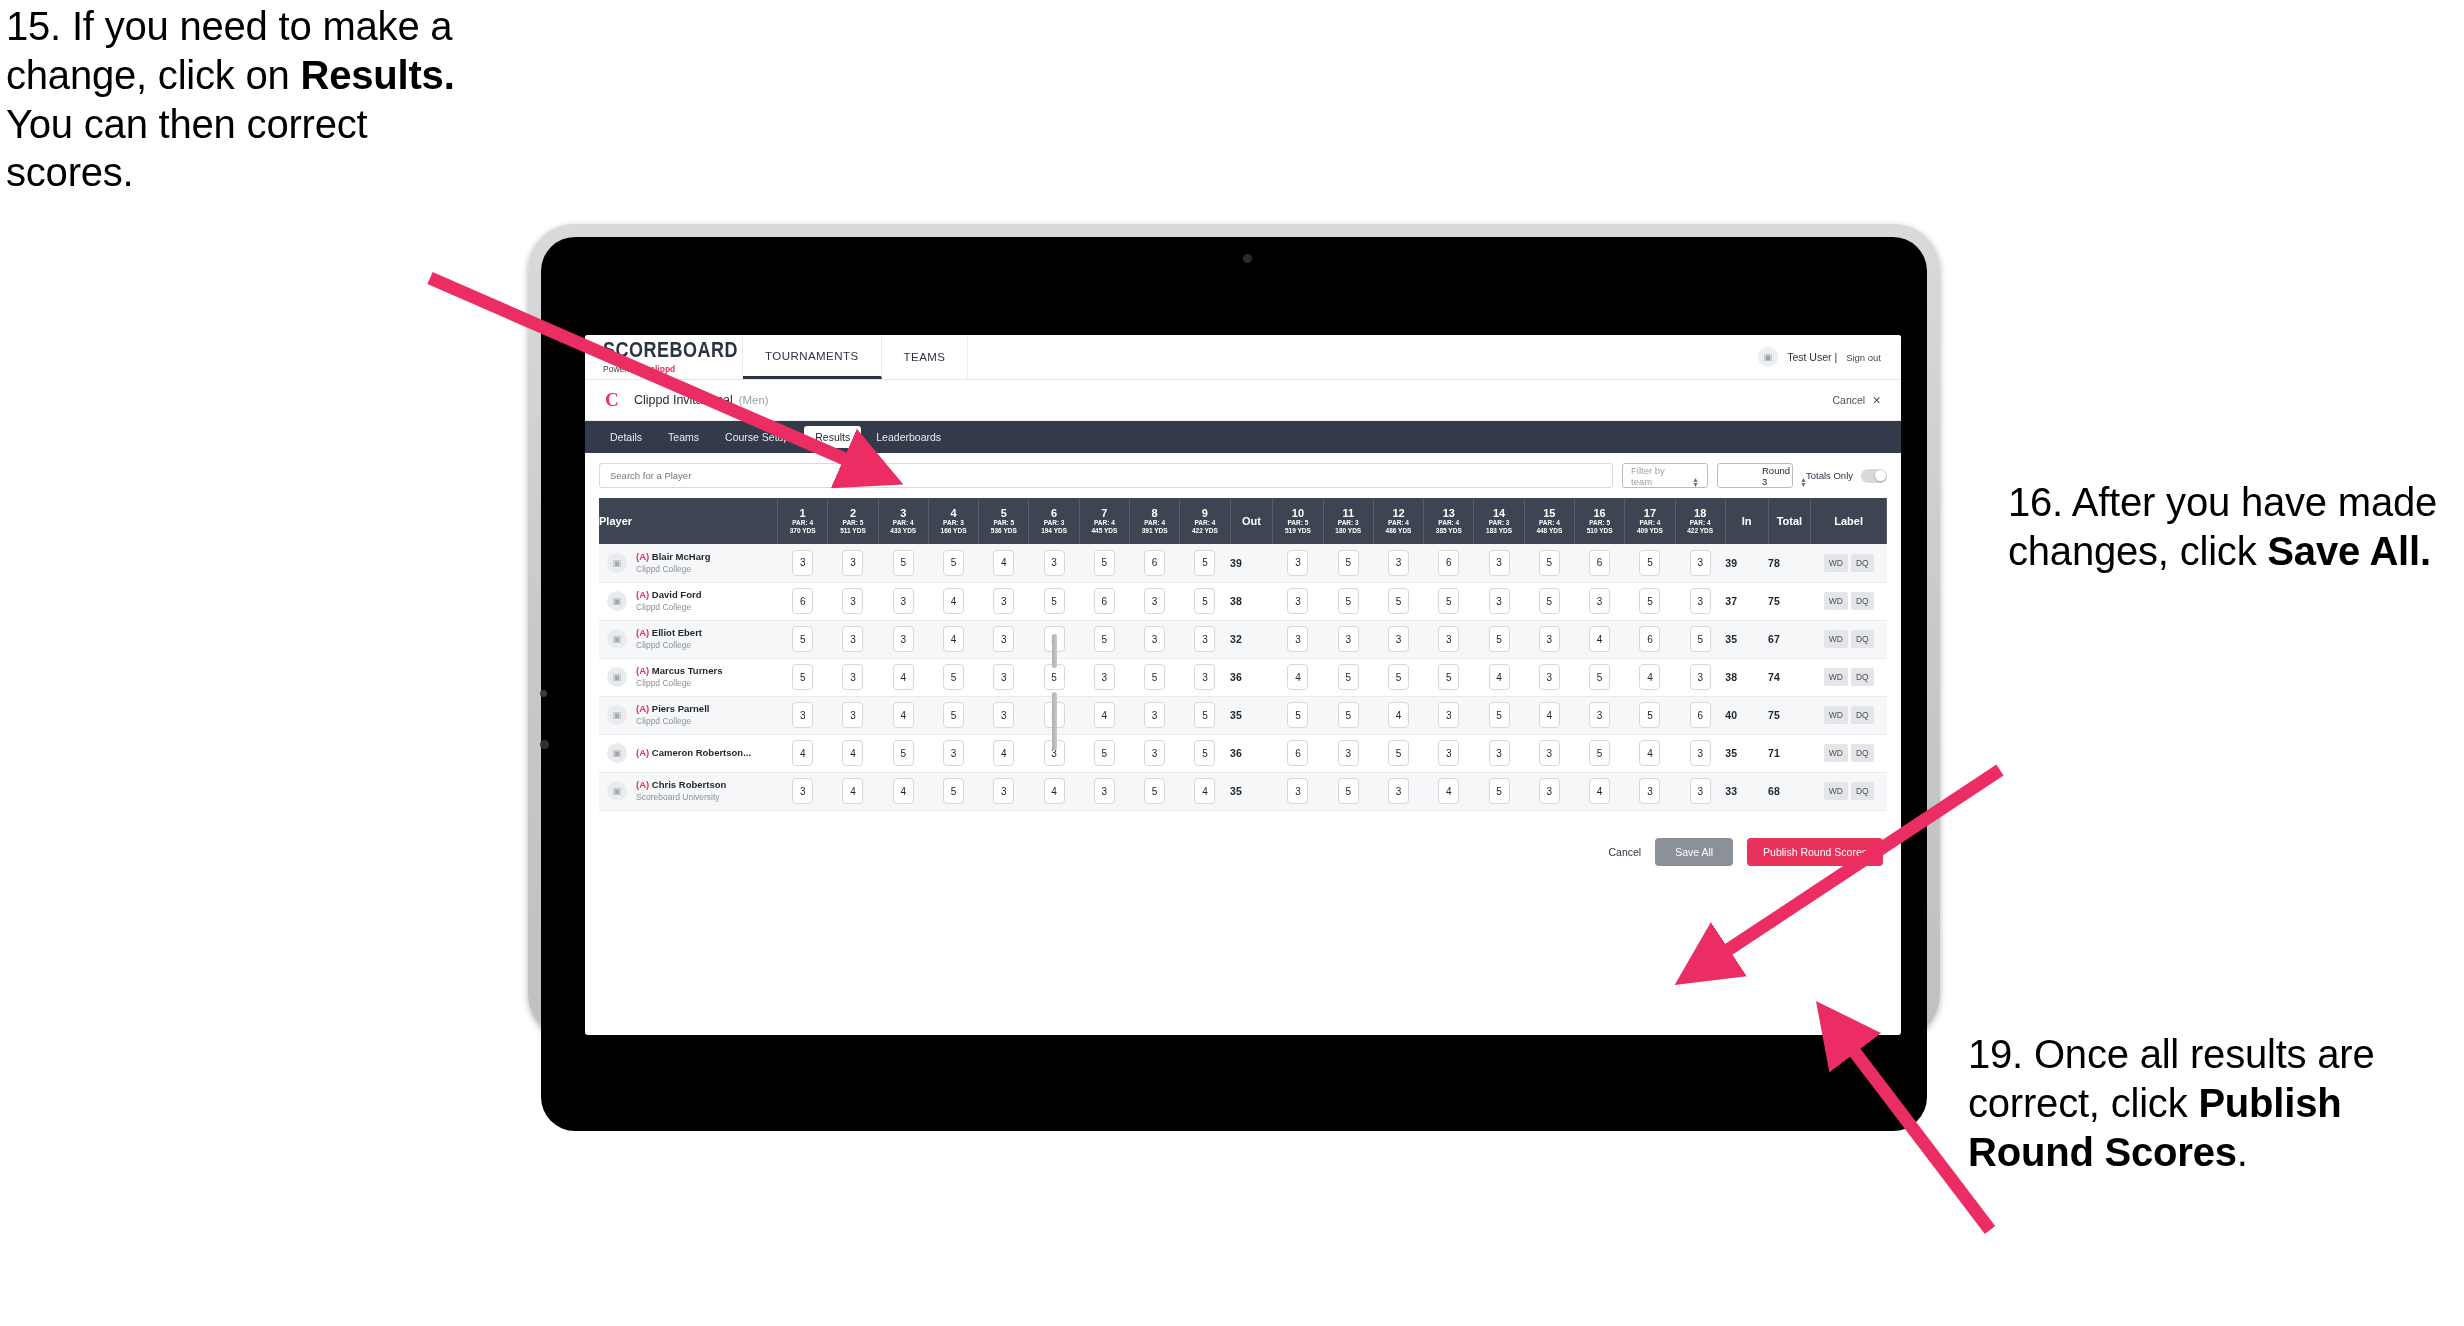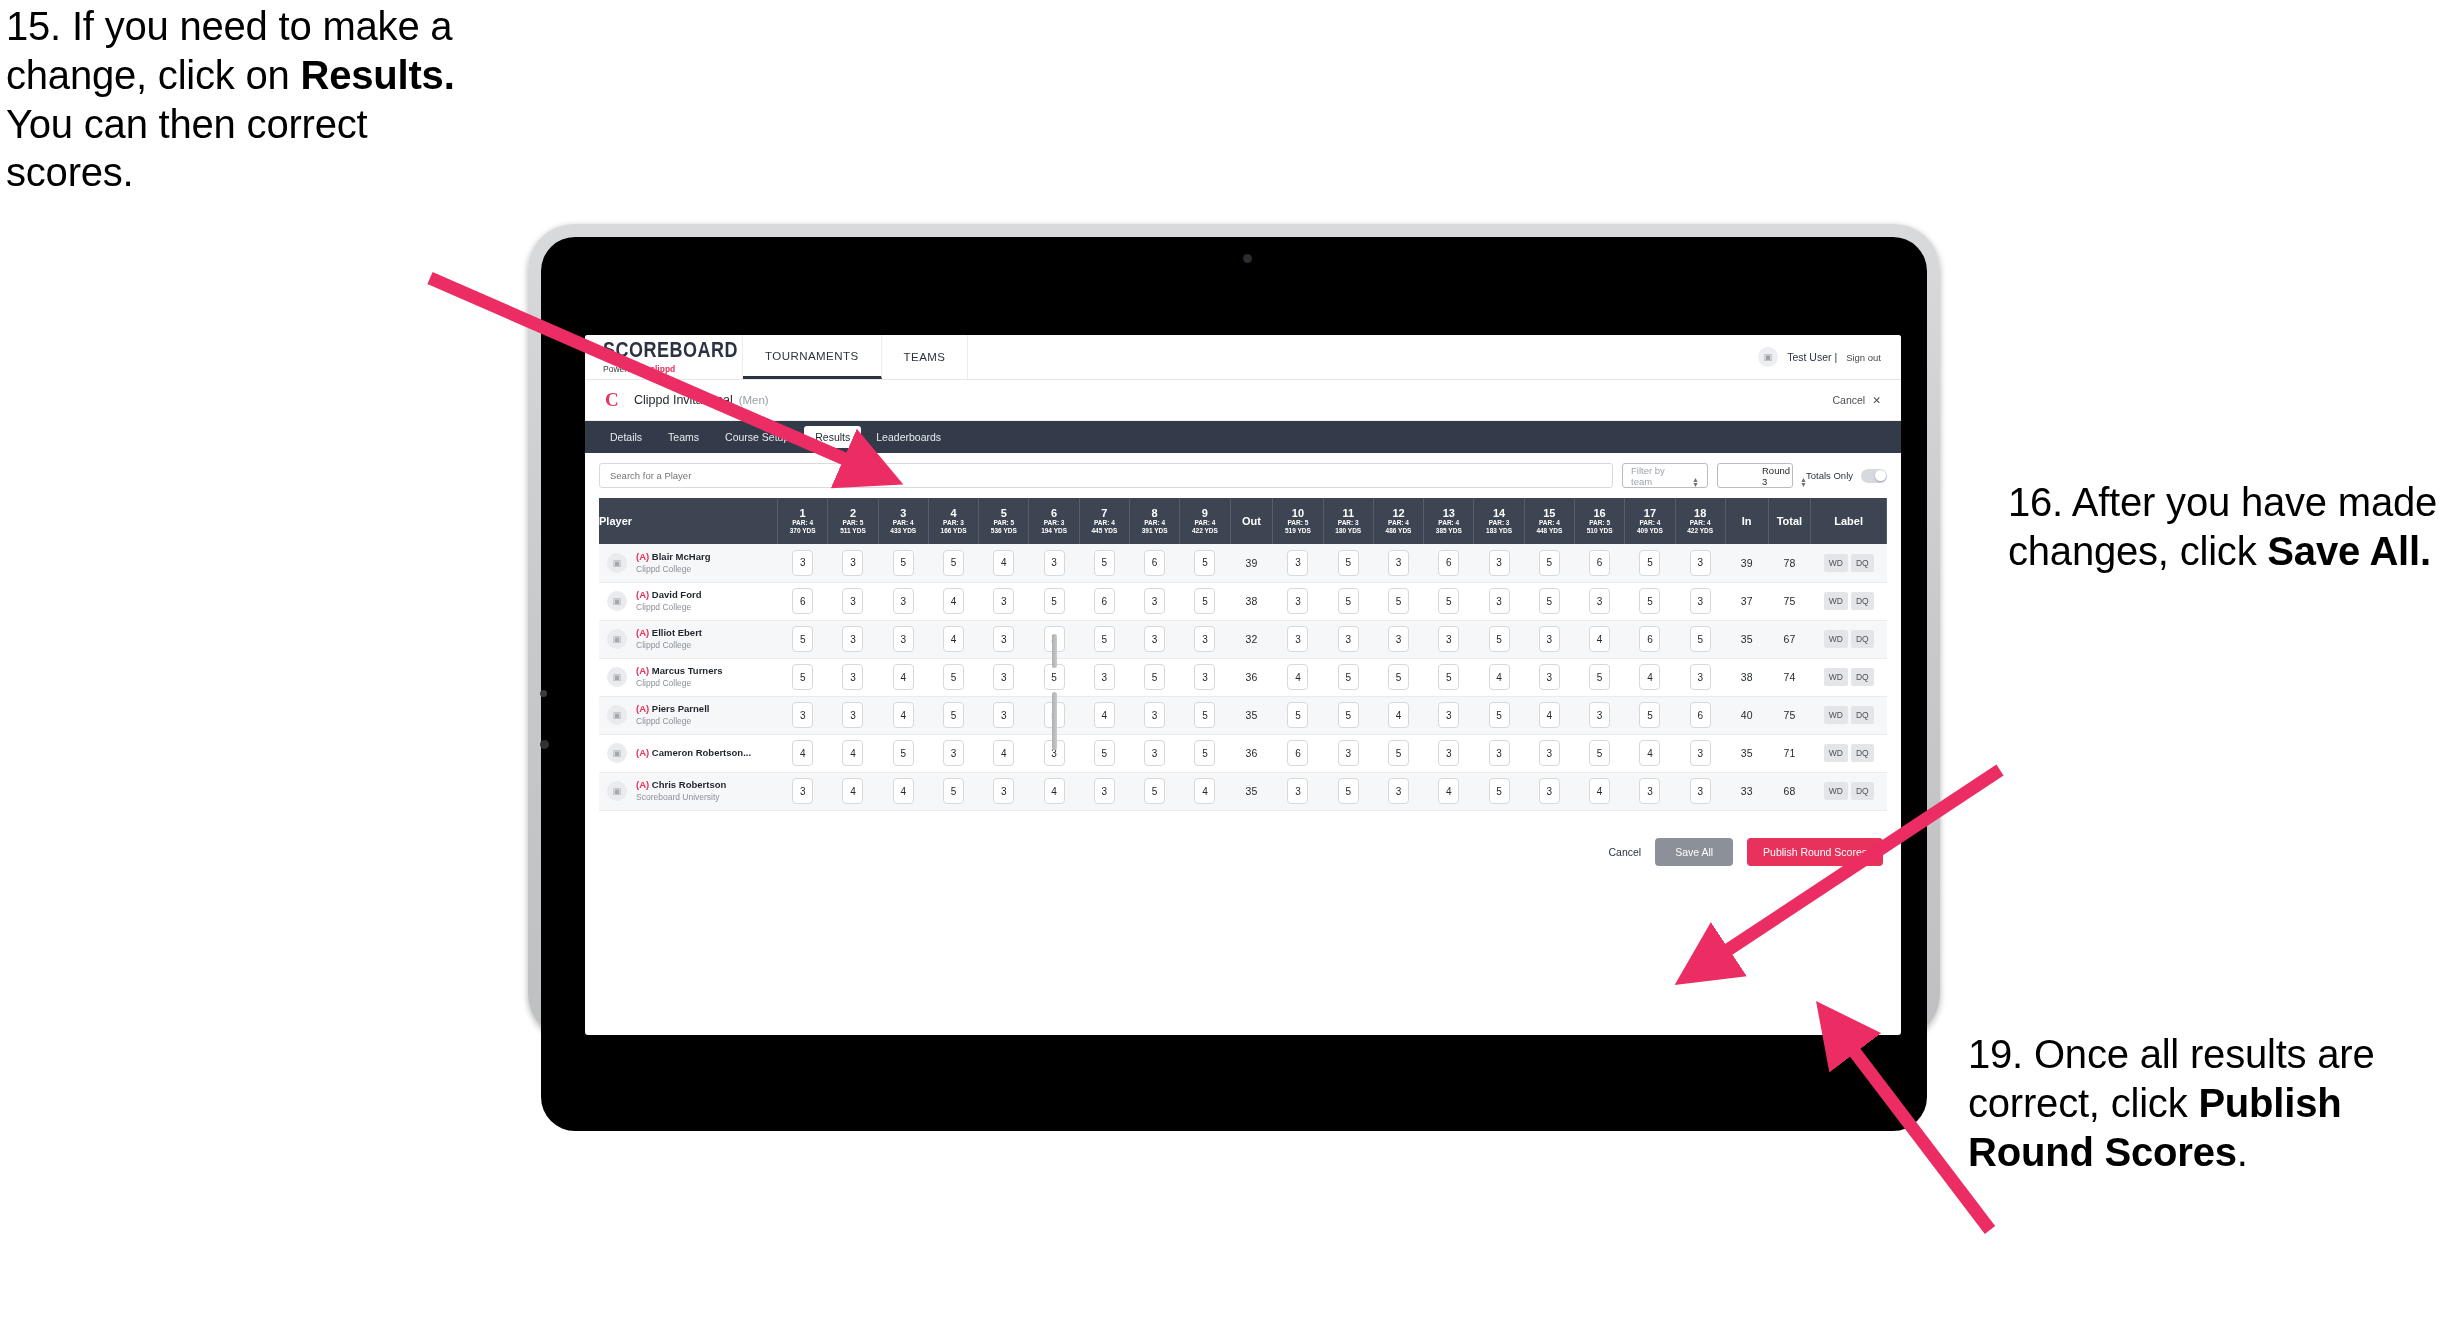--- a/index.html
+++ b/index.html
@@ -132,21 +132,21 @@
   .player-flex { display:flex; align-items:center; gap:9px; }
   .p-avatar { width:20px; height:20px; border-radius:50%; background:#e9ebee; flex:0 0 auto;
               display:flex; align-items:center; justify-content:center; color:#a3a8af; font-size:9px; }
   .p-name { font-size:9.5px; font-weight:bold; color:#1f242c; line-height:1.28; }
   .p-name .amateur { color:#e8315b; }
   .p-team { font-size:8.5px; color:#8a9099; line-height:1.3; margin-top:1px; }
   td.score { text-align:center; }
   .score-box { display:inline-flex; align-items:center; justify-content:center;
                width:21px; height:26px; border:1px solid #d6d8dc; border-radius:4px;
                background:#fff; font-size:10px; color:#23272e; }
-  td.subtotal { text-align:center; font-size:10.5px; font-weight:normal; color:#1f242c; }
+  td.subtotal { text-align:left; font-size:10.5px; font-weight:bold; color:#1f242c; }
   td.lbl { text-align:center; }
   .lbl-chip { display:inline-block; background:#e3e5e8; color:#4d525a; font-size:8.5px;
               padding:4px 5px; border-radius:2px; min-width:22px; }
 
   
   .footer-bar { display:flex; align-items:center; justify-content:flex-end; gap:14px;
                 padding:13px 18px 15px 0; background:#fff; }
   .btn-cancel { font-size:10.5px; color:#2b3342; cursor:pointer; }
   .btn-save { background:#8b9099; color:#fff; font-size:10.5px; border:none; border-radius:4px;
               padding:8px 20px; cursor:pointer; font-family:"Liberation Sans",sans-serif; }

